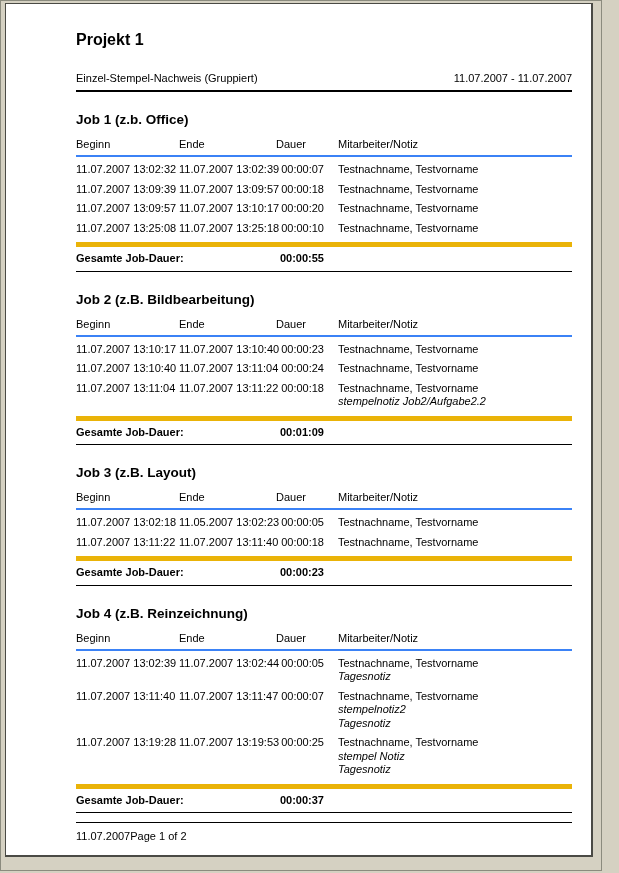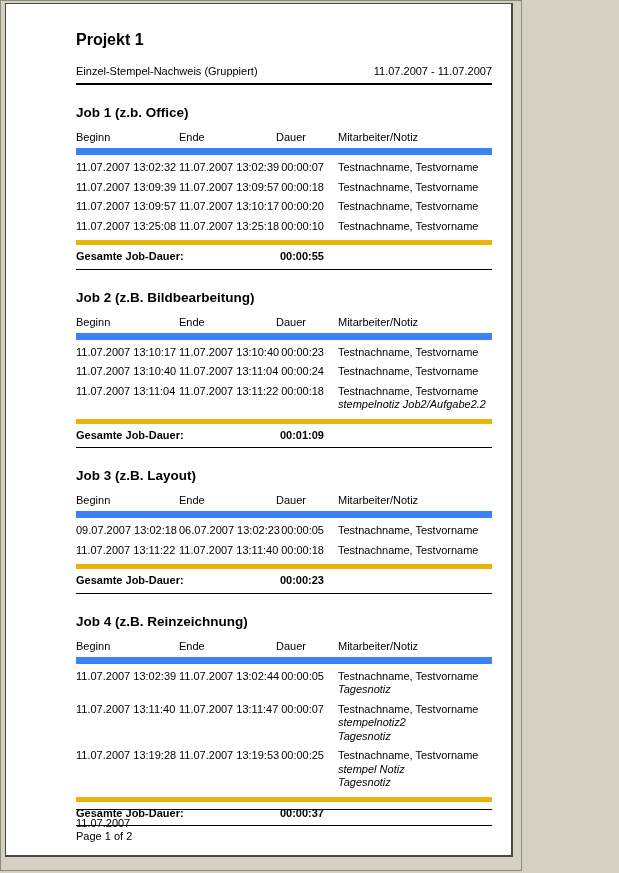--- a/index.html
+++ b/index.html
@@ -5,55 +5,55 @@
   html,body{margin:0;padding:0;}
   body{
     width:619px;height:873px;
     background:#d5d1c2;
     font-family:"Liberation Sans","DejaVu Sans",sans-serif;
     color:#000;
     overflow:hidden;
   }
   .viewport{
     position:relative;
-    width:522px;height:871px;
+    width:602px;height:871px;
     border:1px solid #8b8b7e;
     box-sizing:border-box;
     background:#d5d1c2;
   }
   .page{
     position:absolute;
     left:4px;top:2px;right:8px;bottom:13px;
     background:#ffffff;
     border:1px solid #4a4a45;
     border-right-width:2px;
     border-bottom-width:2px;
     box-sizing:border-box;
   }
   .content{padding:26px 19px 0 70px;}
   .page-title{font-size:16px;font-weight:bold;line-height:19px;}
   .subtitle-row{
-    margin-top:16px;
+    margin-top:23px;
     display:flex;justify-content:space-between;
     font-size:11px;line-height:13px;
   }
   .title-rule{margin-top:5px;height:2px;background:#000;}
   .job{margin-top:20px;}
   .job-title{margin:0;font-size:13.5px;font-weight:bold;line-height:16px;}
   table.stamps{
     width:100%;
     margin-top:10px;
     border-collapse:collapse;
     table-layout:fixed;
     font-size:11px;
   }
   table.stamps th{
     text-align:left;font-weight:normal;
     padding:0 0 4px 0;
-    border-bottom:7px solid #3b82f6;
+    border-bottom:2px solid #3b82f6;
     line-height:13px;
     white-space:nowrap;
   }
   table.stamps th.c-dur{}
   table.stamps th.c-emp{padding-left:14px;}
   table.stamps td{
     vertical-align:top;
     padding:3px 0;
     line-height:13.5px;
     white-space:nowrap;
@@ -68,21 +68,21 @@
     border-bottom:1px solid #000;
     padding:5px 0;
     font-weight:bold;
   }
   .footer{
     position:absolute;
     left:70px;right:19px;bottom:12px;
     border-top:1px solid #000;
     padding-top:7px;
     display:flex;
-    font-size:11px;line-height:13px;flex-direction:column;
+    font-size:11px;line-height:13px;
   }
 </style>
 </head>
 <body>
 
 <div class="viewport">
   <div class="page">
     <div class="content">
       <div class="page-title">Projekt 1</div>
       <div class="subtitle-row">
@@ -218,22 +218,22 @@
       <thead>
         <tr>
           <th class="c-begin">Beginn</th>
           <th class="c-end">Ende</th>
           <th class="c-dur">Dauer</th>
           <th class="c-emp">Mitarbeiter/Notiz</th>
         </tr>
       </thead>
       <tbody>
                 <tr>
-                  <td class="c-begin">09.07.2007 13:02:18</td>
-                  <td class="c-end">06.07.2007 13:02:23</td>
+                  <td class="c-begin">11.07.2007 13:02:18</td>
+                  <td class="c-end">11.05.2007 13:02:23</td>
                   <td class="c-dur">00:00:05</td>
                   <td class="c-emp">
                     <div>Testnachname, Testvorname</div>
                   </td>
                 </tr>
                 <tr>
                   <td class="c-begin">11.07.2007 13:11:22</td>
                   <td class="c-end">11.07.2007 13:11:40</td>
                   <td class="c-dur">00:00:18</td>
                   <td class="c-emp">

